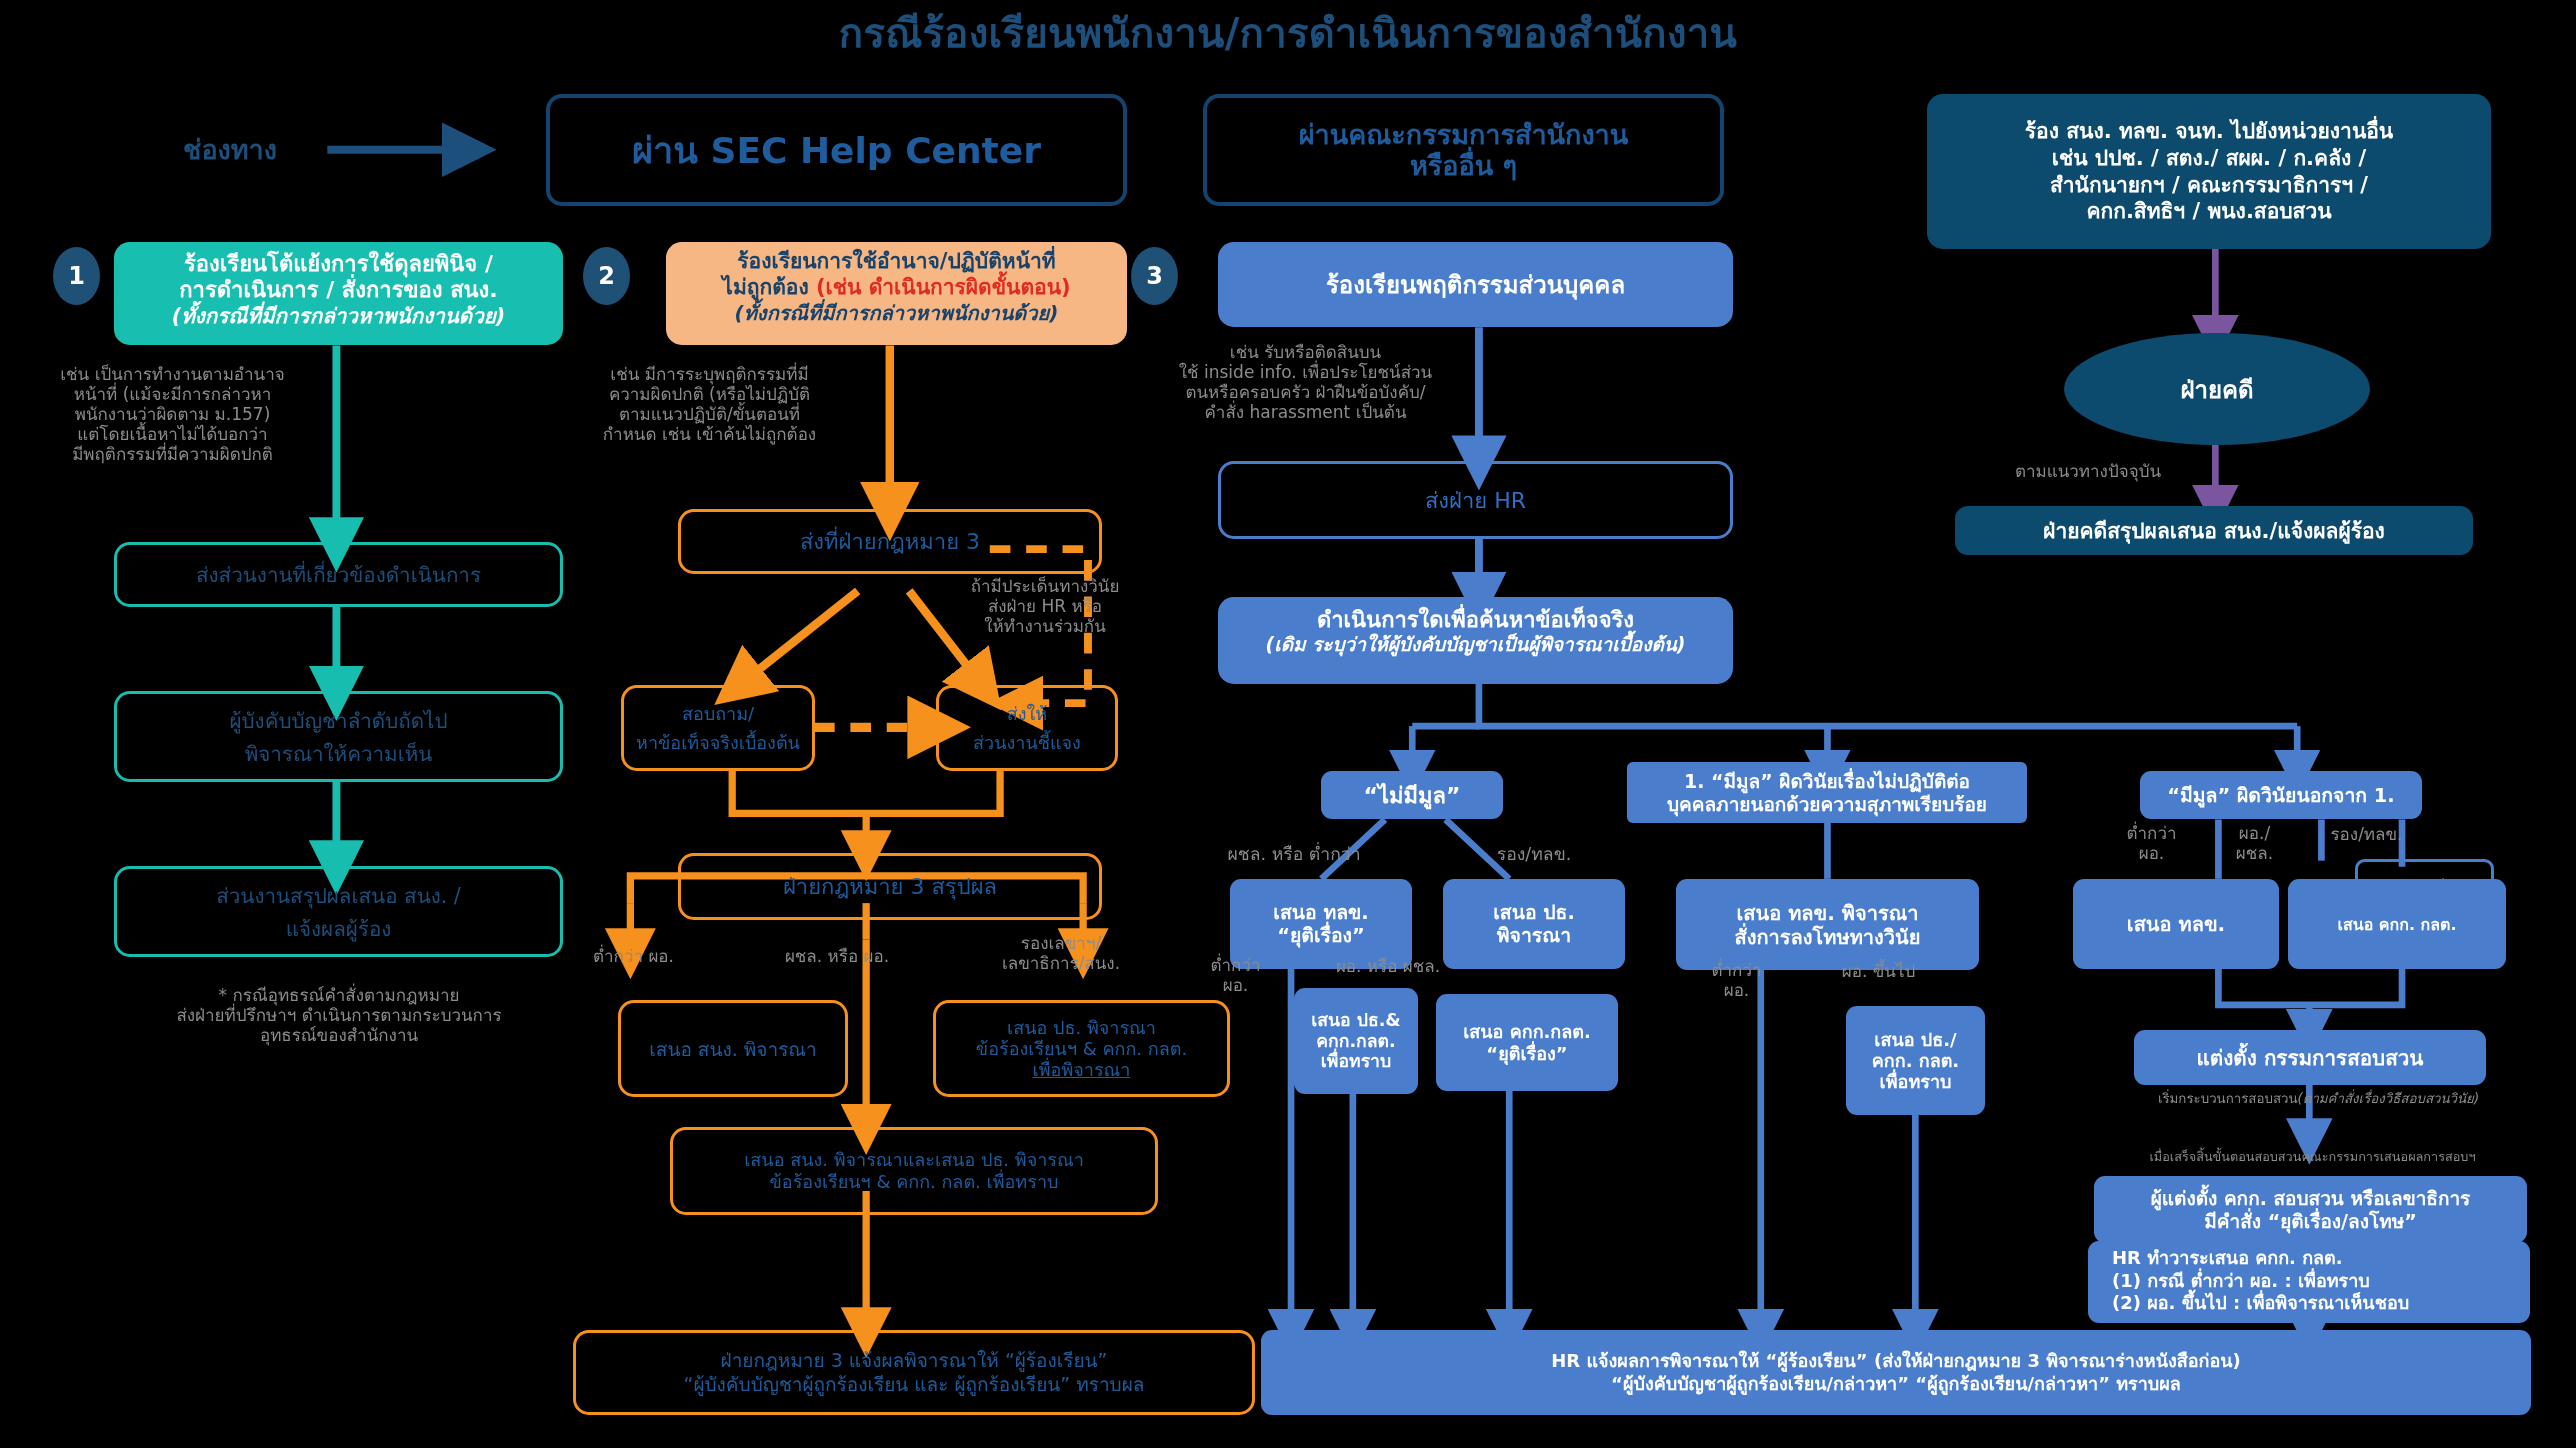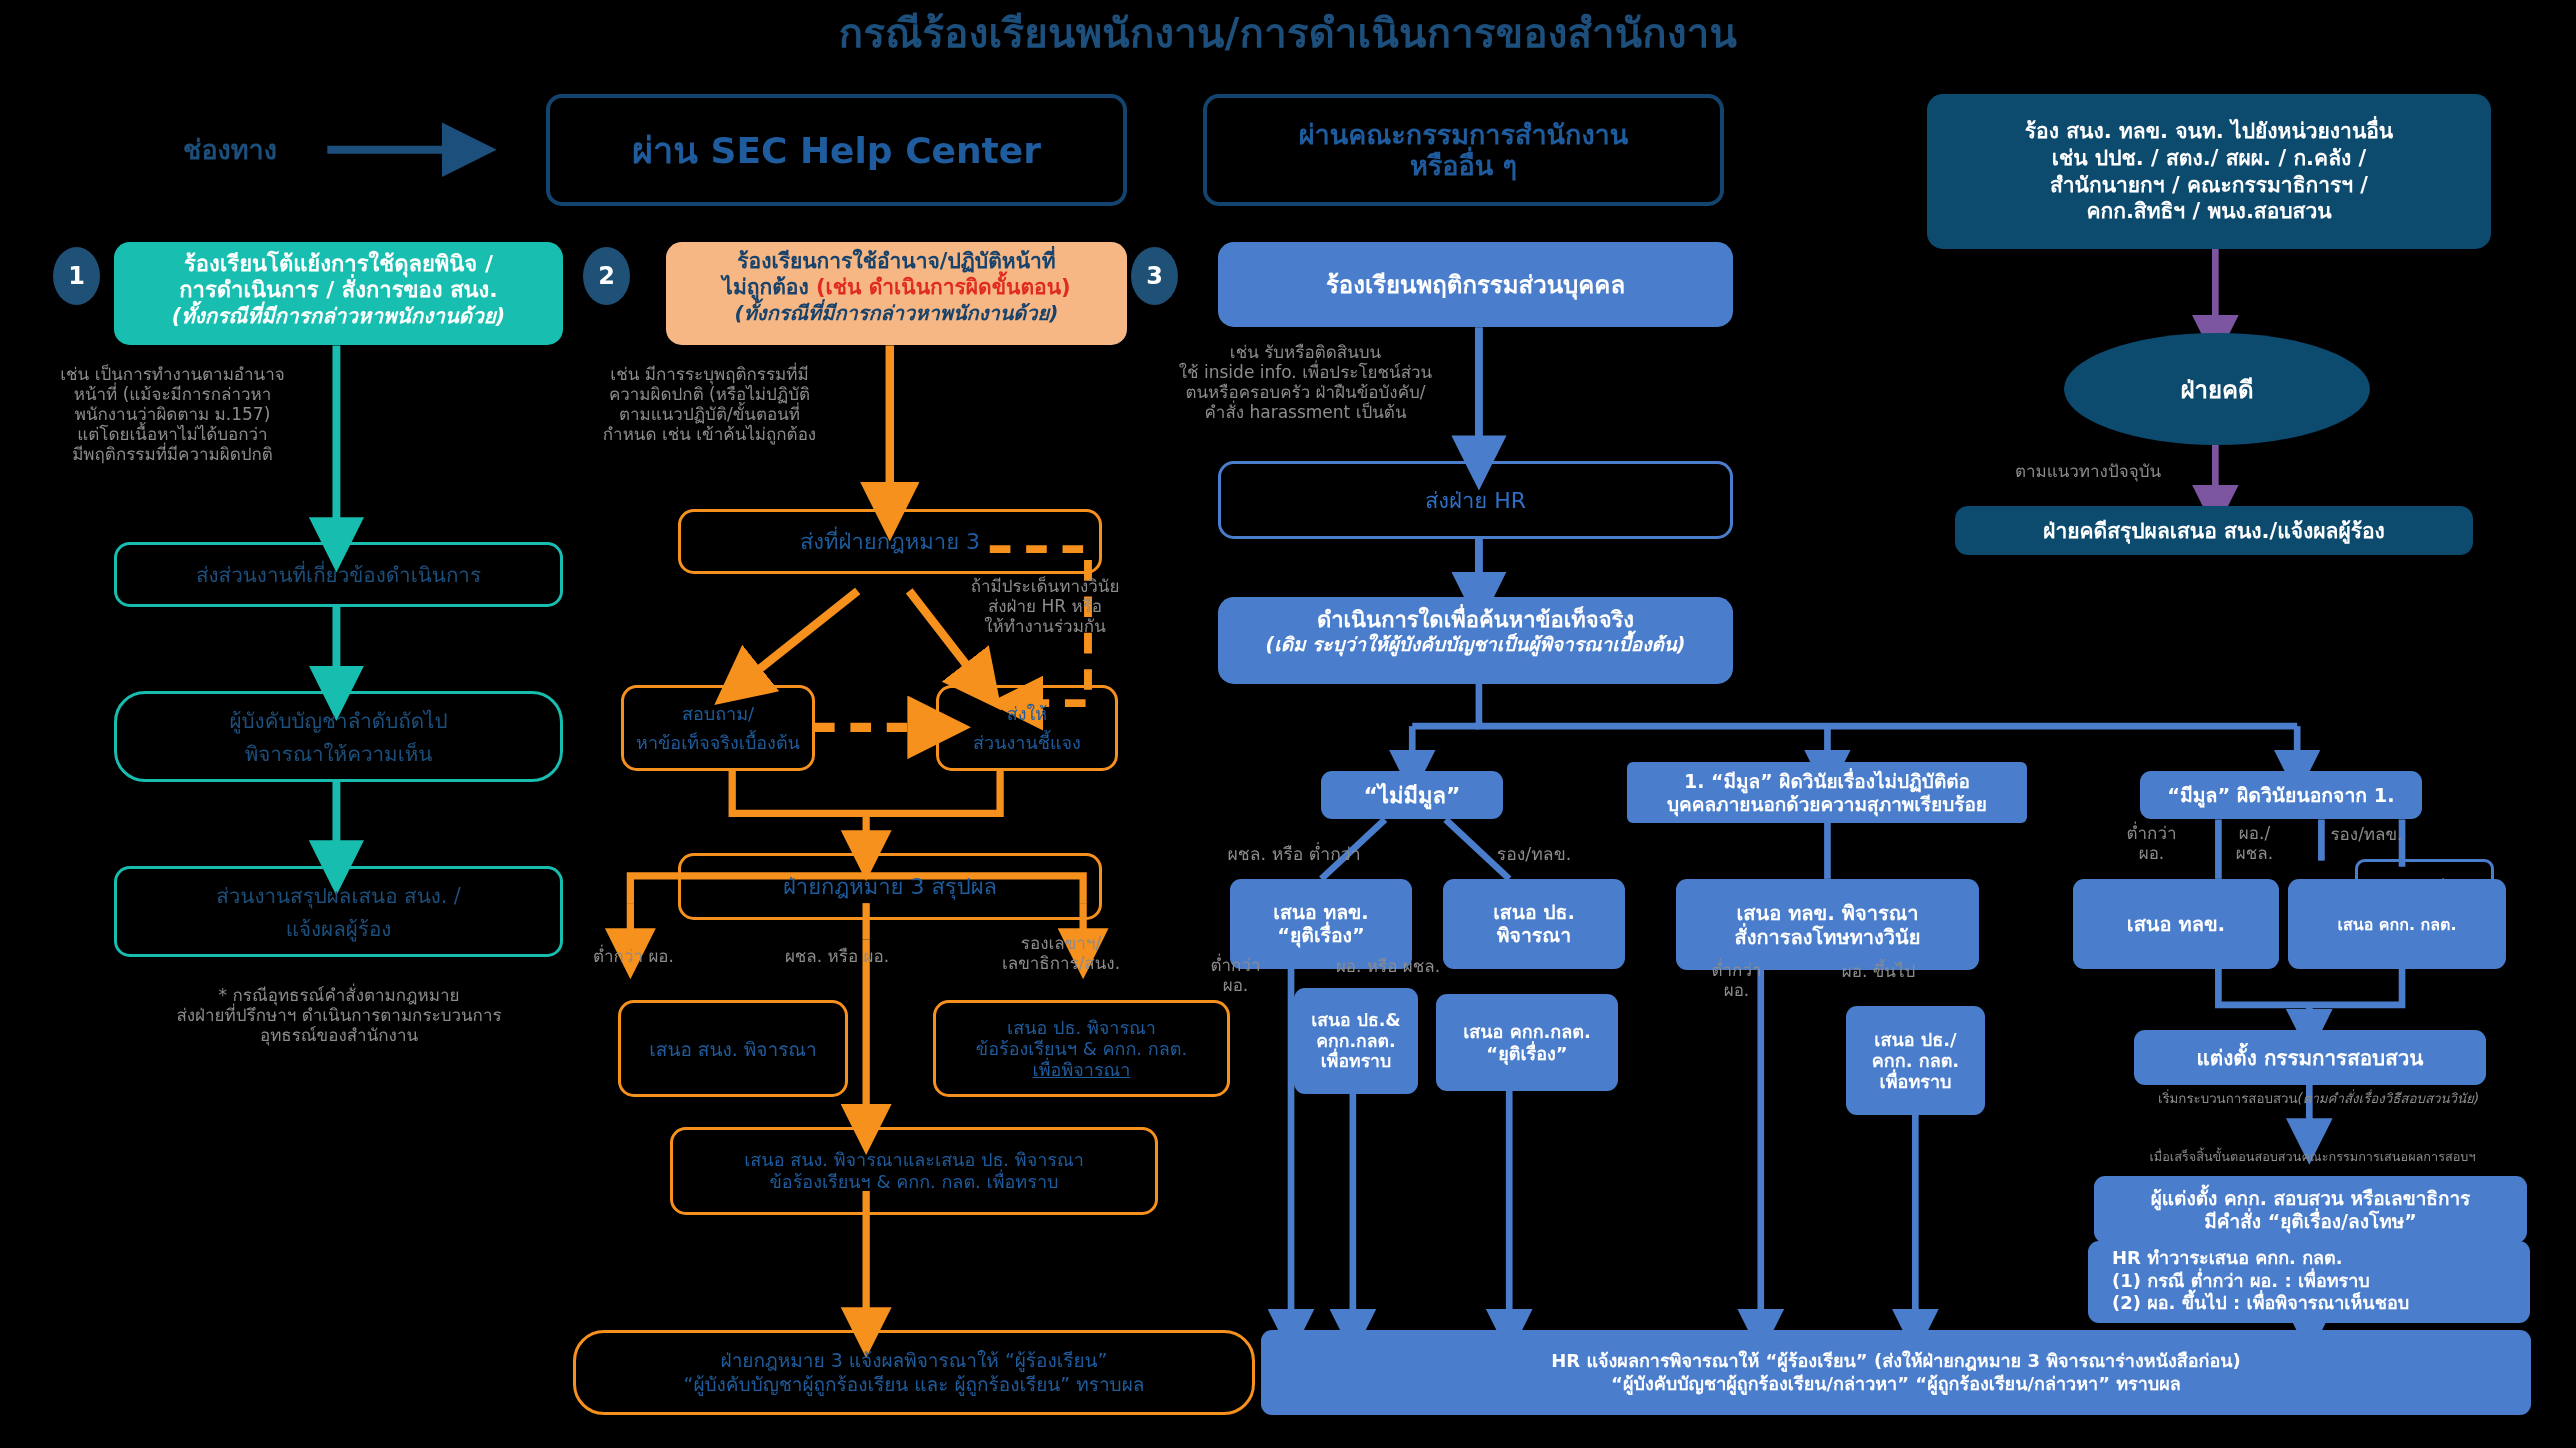--- a/index.html
+++ b/index.html
@@ -150,21 +150,21 @@
   </div>
 
   <div class="abs note" style="left:18px;top:364px;width:309px;font-size:17px;text-align:center;white-space:pre-line;">เช่น เป็นการทำงานตามอำนาจ
 หน้าที่ (แม้จะมีการกล่าวหา
 พนักงานว่าผิดตาม ม.157)
 แต่โดยเนื้อหาไม่ได้บอกว่า
 มีพฤติกรรมที่มีความผิดปกติ</div>
 
   <div class="abs ctr box teal-out" style="left:114px;top:542px;width:449px;height:65px;font-size:20.6px;">ส่งส่วนงานที่เกี่ยวข้องดำเนินการ</div>
 
-  <div class="abs ctr box teal-out" style="left:114px;top:691px;width:449px;height:91px;font-size:20.6px;flex-direction:column;border-radius:31px;">
+  <div class="abs ctr box teal-out" style="left:114px;top:691px;width:449px;height:91px;font-size:20.6px;flex-direction:column;">
     <div>ผู้บังคับบัญชาลำดับถัดไป</div>
     <div>พิจารณาให้ความเห็น</div>
   </div>
 
   <div class="abs ctr box teal-out" style="left:114px;top:866px;width:449px;height:91px;font-size:20.6px;flex-direction:column;">
     <div>ส่วนงานสรุปผลเสนอ สนง. /</div>
     <div>แจ้งผลผู้ร้อง</div>
   </div>
 
   <div class="abs note" style="left:36px;top:985px;width:606px;font-size:17px;text-align:center;white-space:pre-line;">* กรณีอุทธรณ์คำสั่งตามกฎหมาย
@@ -215,21 +215,21 @@
     <div>เสนอ ปธ. พิจารณา</div>
     <div>ข้อร้องเรียนฯ &amp; คกก. กลต.</div>
     <div style="text-decoration:underline">เพื่อพิจารณา</div>
   </div>
 
   <div class="abs ctr box orange-out" style="left:670px;top:1127px;width:488px;height:88px;font-size:18px;flex-direction:column;line-height:1.2;">
     <div>เสนอ สนง. พิจารณาและเสนอ ปธ. พิจารณา</div>
     <div>ข้อร้องเรียนฯ &amp; คกก. กลต. เพื่อทราบ</div>
   </div>
 
-  <div class="abs ctr box orange-out" style="left:573px;top:1330px;width:682px;height:85px;font-size:19px;flex-direction:column;line-height:1.22;border-radius:31px;">
+  <div class="abs ctr box orange-out" style="left:573px;top:1330px;width:682px;height:85px;font-size:19px;flex-direction:column;line-height:1.22;">
     <div>ฝ่ายกฎหมาย 3 แจ้งผลพิจารณาให้ “ผู้ร้องเรียน”</div>
     <div>“ผู้บังคับบัญชาผู้ถูกร้องเรียน และ ผู้ถูกร้องเรียน” ทราบผล</div>
   </div>
 
   <div class="abs ctr badge" style="left:1131px;top:247px;width:47px;height:58px;">3</div>
 
   <div class="abs ctr box blue-fill" style="left:1218px;top:242px;width:515px;height:85px;font-size:24px;font-weight:bold;">ร้องเรียนพฤติกรรมส่วนบุคคล</div>
 
   <div class="abs note" style="left:1136px;top:342px;width:339px;font-size:17px;text-align:center;white-space:pre-line;">เช่น รับหรือติดสินบน
 ใช้ inside info. เพื่อประโยชน์ส่วน

